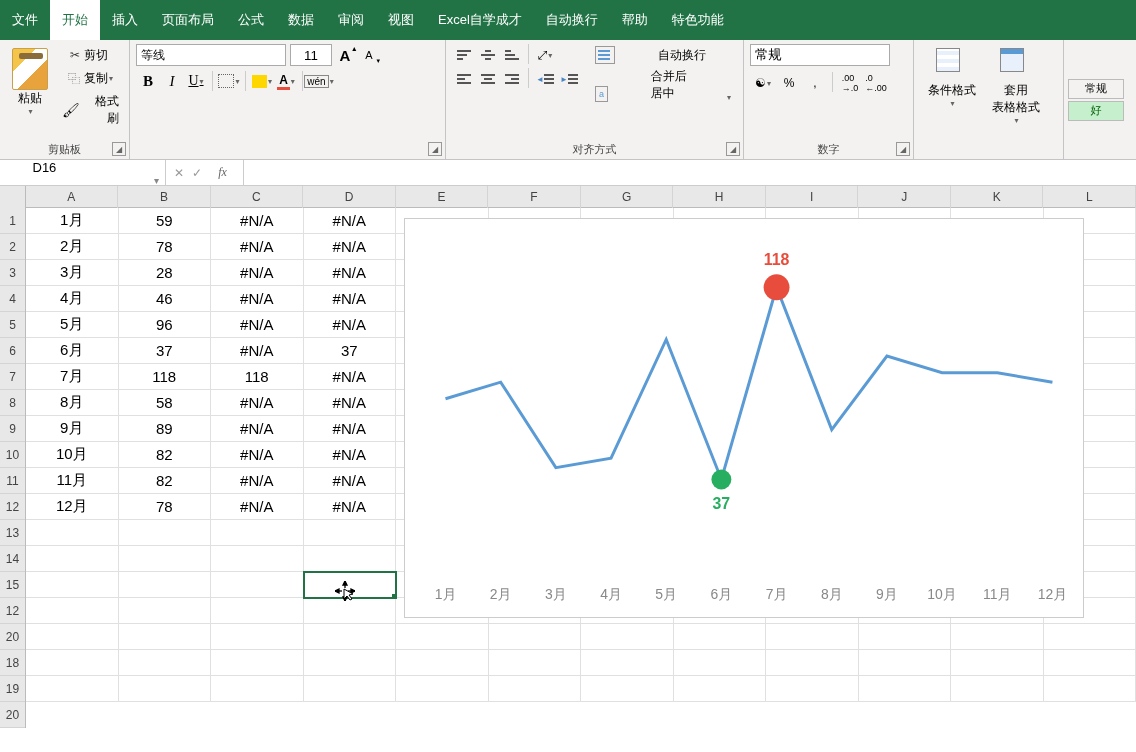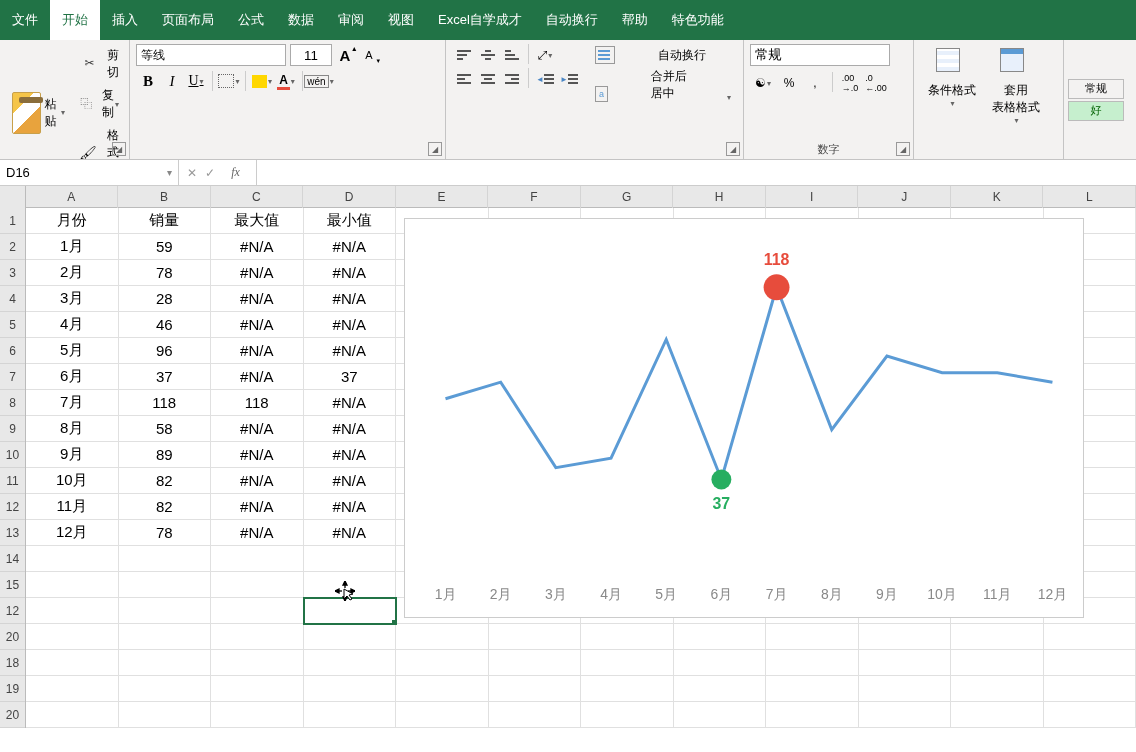--- a/index.html
+++ b/index.html
@@ -14,21 +14,21 @@
     .bulb-icon { width: 16px; height: 16px; margin-right: 6px; display: inline-flex; align-items: center; justify-content: center; }
 
     
     .ribbon { background: #f3f2f1; border-bottom: 1px solid #c4c4c4; height: 120px; display: flex; overflow: hidden; }
     .ribbon-group { border-right: 1px solid #c4c4c4; padding: 4px 6px 2px 6px; display: flex; flex-direction: column; position: relative; }
     .ribbon-group-label { text-align: center; font-size: 11px; color: #444; padding: 2px 0 0 0; margin-top: auto; }
     .group-launcher { position: absolute; right: 3px; bottom: 3px; width: 14px; height: 14px; border: 1px solid #999; display: flex; align-items: center; justify-content: center; font-size: 8px; color: #666; cursor: pointer; }
 
     
     .clipboard-top { display: flex; }
-    .paste-btn { display: flex; align-items: center; padding: 4px 6px; cursor: pointer; text-align: center; }
+    .paste-btn { display: flex; flex-direction: column; align-items: center; padding: 4px 6px; cursor: pointer; }
     .paste-icon { width: 36px; height: 42px; background: linear-gradient(135deg,#f5c549 30%,#fff 30%,#fff 60%,#e8a33d 60%); border: 1px solid #c8a04a; border-radius: 2px; position: relative; }
     .paste-icon::after { content:""; position:absolute; top:4px; left:6px; width:24px; height:6px; background:#8a6d3b; border-radius:2px; }
     .clip-col { display: flex; flex-direction: column; margin-left: 4px; }
     .clip-btn { display: flex; align-items: center; padding: 2px 4px; cursor: pointer; margin: 1px 0; text-align: right; }
     .clip-btn .ic { width: 18px; height: 16px; margin-right: 4px; display:inline-block; }
     .ic-cut::before { content:"✂"; color:#333;}
     .ic-copy::before { content:"⿻"; color:#555;}
     .ic-fmt::before { content:"🖌"; font-size:14px;}
 
     
@@ -75,21 +75,21 @@
     
     .style-btn { display:flex; flex-direction:column; align-items:center; padding:4px 8px; cursor:pointer;}
     .cf-ic { width:32px; height:30px; position:relative; margin-bottom:4px;}
     .cf-ic::before{content:""; position:absolute; width:22px; height:22px; border:1px solid #888; background:repeating-linear-gradient(0deg,#e8f0fb 0 4px,#fff 4px 8px);}
     .fmt-table-ic::before{content:""; position:absolute; width:22px; height:22px; border:1px solid #888; background:linear-gradient(#5b9bd5 0 5px,#e8f0fb 5px);}
     .overflow-box { display:flex; flex-direction:column; justify-content:center; padding:2px 4px;}
     .of-cell { border:1px solid #bbb; width:56px; height:20px; display:flex; align-items:center; justify-content:center; font-size:11px; margin:1px 0;}
 
     
     .bar-row { display:flex; height:26px; border-bottom:1px solid #ccc; align-items:center;}
-    .name-box { width:179px; border-right:1px solid #ccc; padding:0 6px; display:flex; align-items:center; height:26px;}
+    .name-box { width:166px; border-right:1px solid #ccc; padding:0 6px; display:flex; align-items:center; height:26px;flex-direction:column;}
     .name-input { border:none; width:100px; font-size:13px; outline:none;}
     .name-dd { color:#888; font-size:10px; margin-left:auto;}
     .fx-btns { display:flex; align-items:center; padding:0 8px; gap:8px; color:#999; border-right:1px solid #ccc; height:26px;}
     .fx-label { font-style:italic; font-family:serif; color:#666; padding:0 8px;}
     .formula-input { flex:1; border:none; outline:none; padding:0 6px; font-size:13px;}
 
     
     .grid-wrap { display:flex; height:calc(752px - 28px - 120px - 26px); position:relative;}
     .col-headers { display:flex; position:absolute; top:0; left:0; right:0; height:22px; background:#e8e8e8; border-bottom:1px solid #bbb; z-index:2;}
     .corner { width:26px; height:22px; border-right:1px solid #bbb; background:#e8e8e8;}
@@ -268,20 +268,21 @@
             <span class="wrap-ic"></span>
             <span>自动换行</span>
           </div>
         <div class="wrap-btn">
             <span class="merge-ic"></span>
             <span>合并后居中</span>
             <span class="dd">▾</span>
           </div>
       </div>
     </div>
+    <div class="ribbon-group-label">对齐方式</div>
     <div class="group-launcher">◢</div>
   </div>
 
   <div class="ribbon-group" style="width:170px">
     <input class="num-sel" value="常规" style="">
     <div class="num-row">
       <div class="num-btn">☯<span class="dd">▾</span></div>
       <div class="num-btn">%</div>
       <div class="num-btn">,</div>
       <div class="sep"></div>
@@ -359,34 +360,20 @@
       <div class="row-h">14</div>
       <div class="row-h">15</div>
       <div class="row-h">12</div>
       <div class="row-h">20</div>
       <div class="row-h">18</div>
       <div class="row-h">19</div>
       <div class="row-h">20</div>
     </div>
   <div class="cells">
       <div class="cell-row">
-        <div class="cell cw-A">月份</div>
-        <div class="cell cw-A">销量</div>
-        <div class="cell cw-A">最大值</div>
-        <div class="cell cw-A">最小值</div>
-        <div class="cell cw-A"></div>
-        <div class="cell cw-A"></div>
-        <div class="cell cw-A"></div>
-        <div class="cell cw-A"></div>
-        <div class="cell cw-A"></div>
-        <div class="cell cw-A"></div>
-        <div class="cell cw-A"></div>
-        <div class="cell cw-A"></div>
-      </div>
-      <div class="cell-row">
         <div class="cell cw-A">1月</div>
         <div class="cell cw-A">59</div>
         <div class="cell cw-A">#N/A</div>
         <div class="cell cw-A">#N/A</div>
         <div class="cell cw-A"></div>
         <div class="cell cw-A"></div>
         <div class="cell cw-A"></div>
         <div class="cell cw-A"></div>
         <div class="cell cw-A"></div>
         <div class="cell cw-A"></div>

